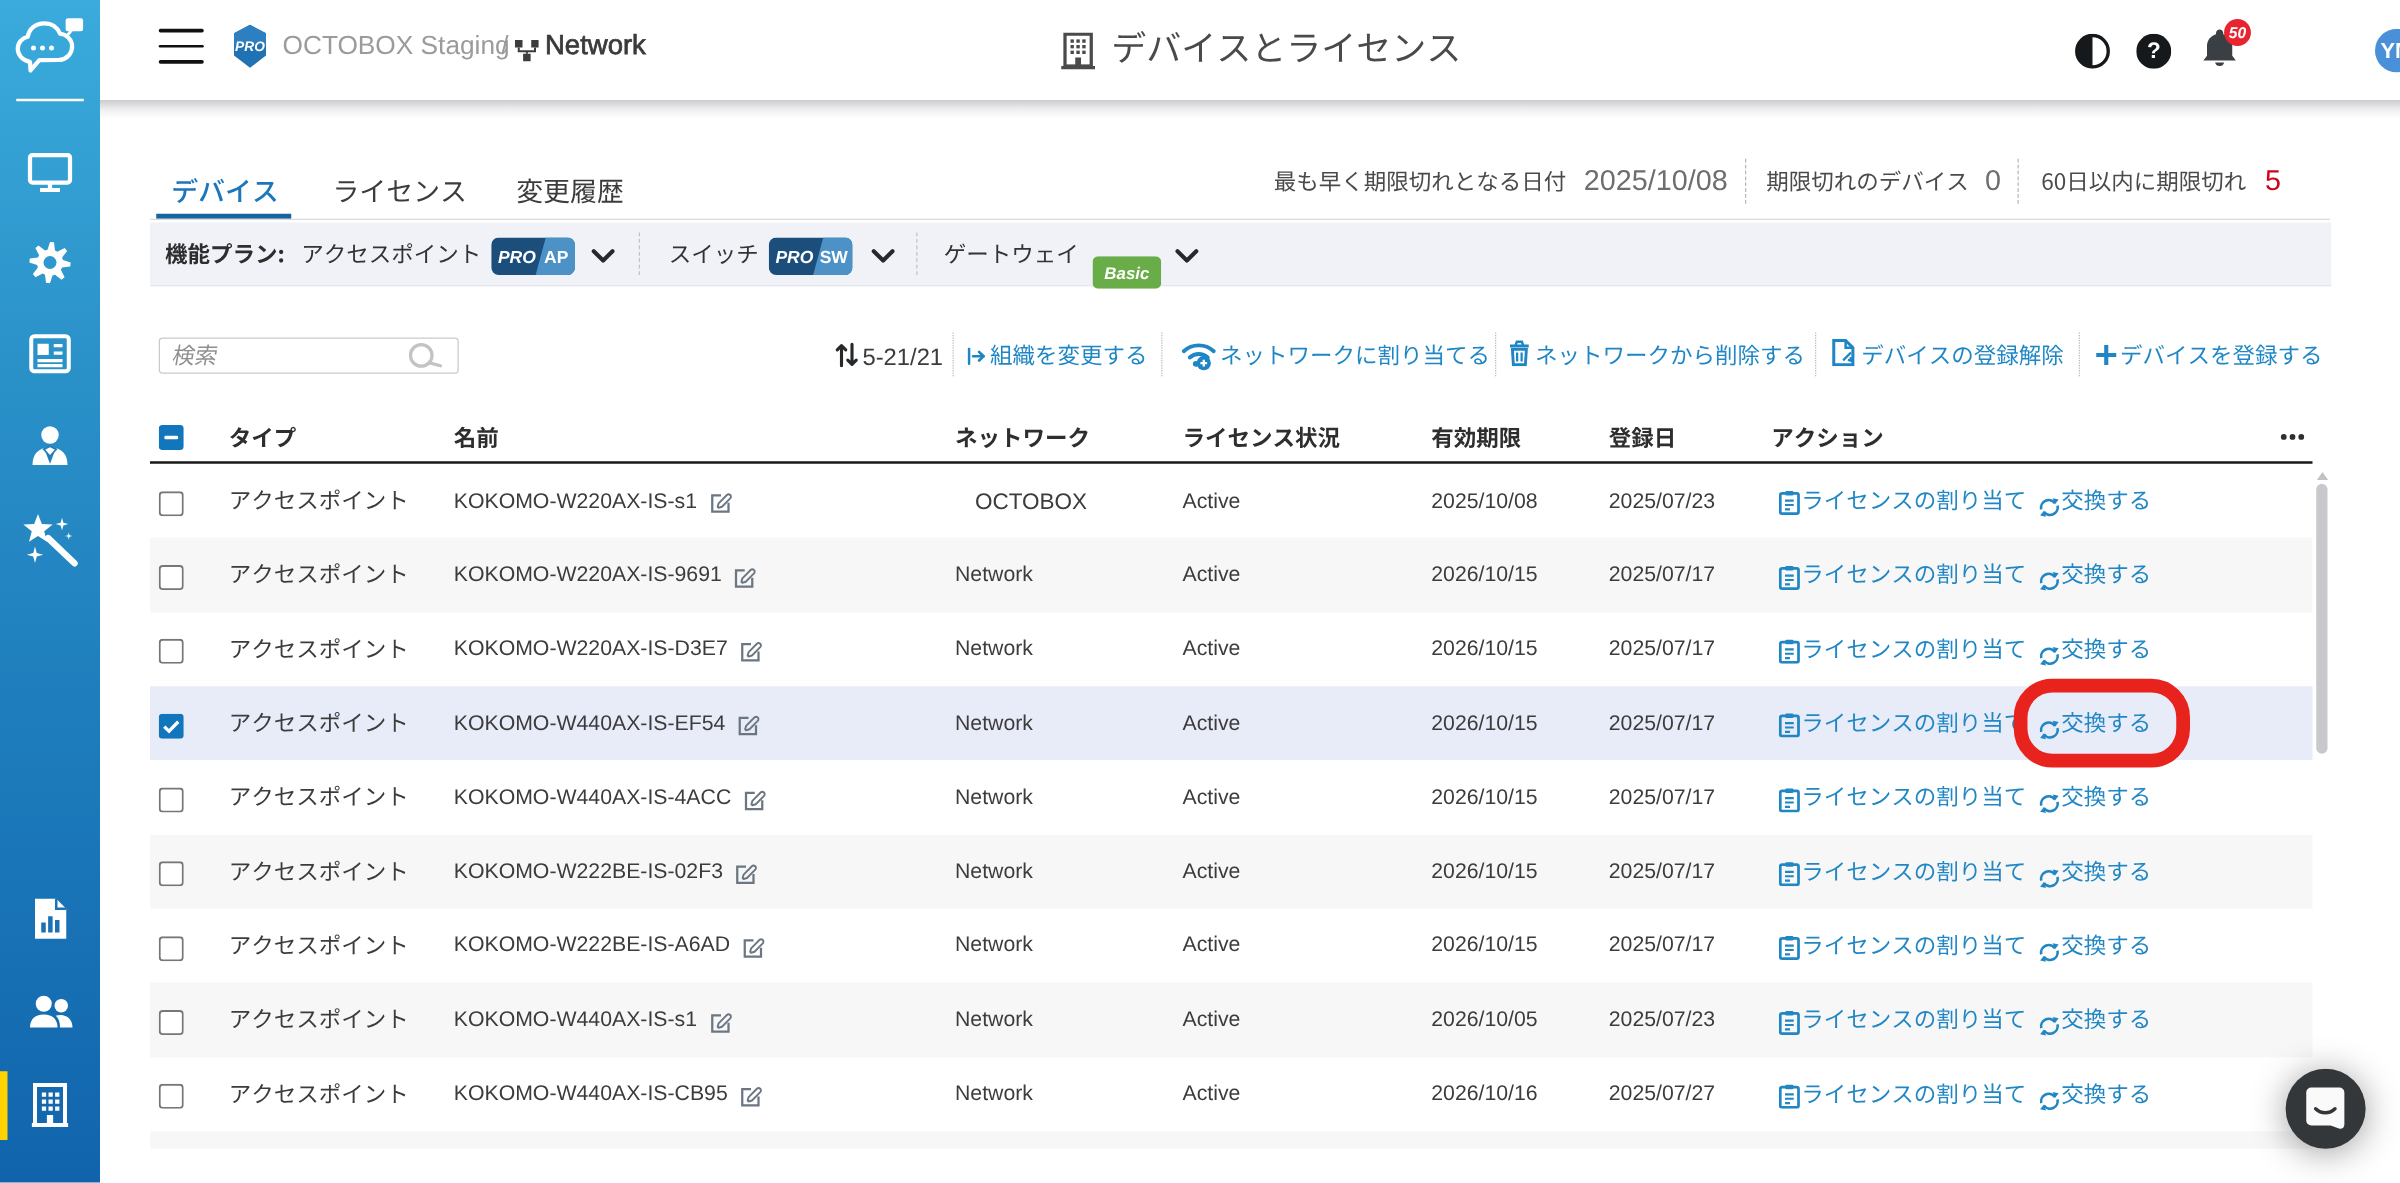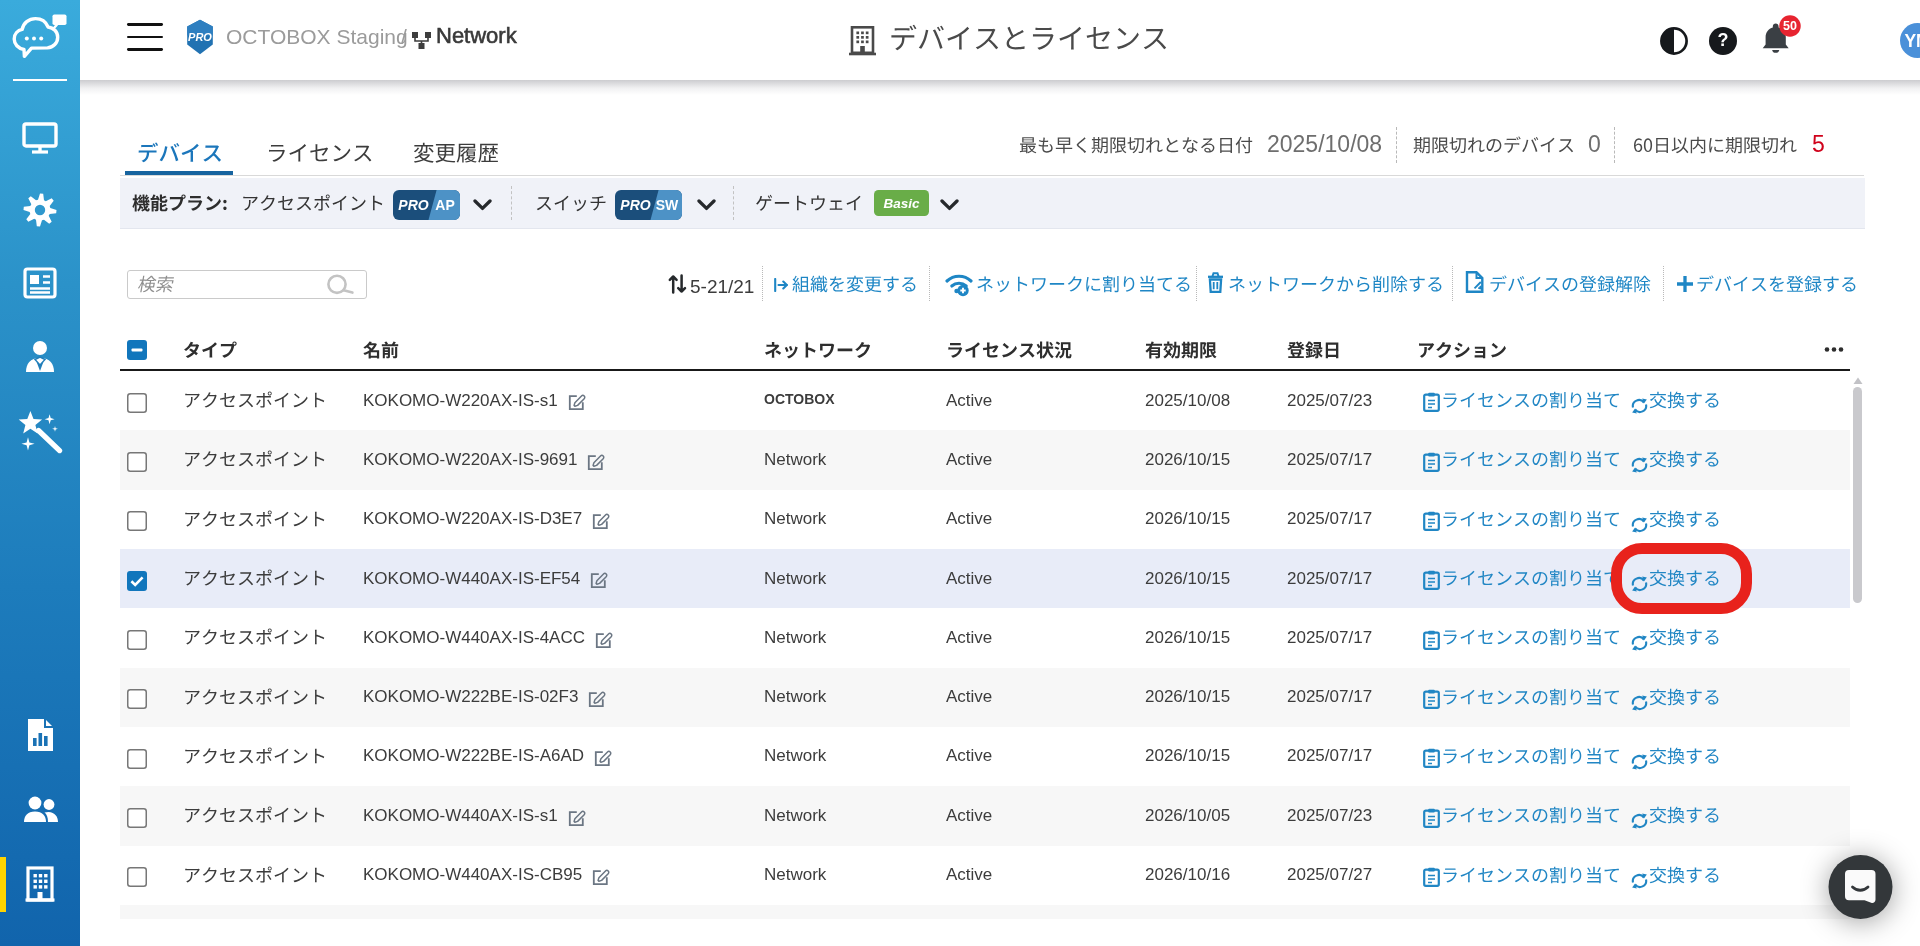--- a/index.html
+++ b/index.html
@@ -134,21 +134,21 @@
 <div style="position:absolute;left:1709px;top:27.2px;font-size:0;line-height:0;"><svg width="28" height="28" viewBox="0 0 28 28">
 <circle cx="14" cy="14" r="14" fill="#16191c"></circle>
     </svg></div>
 <div style="position:absolute;left:1709px;top:27.2px;width:28px;height:28px;font-family:'Liberation Sans',sans-serif;font-size:18px;font-weight:bold;color:#fff;text-align:center;line-height:27px;">?</div>
 <div style="position:absolute;left:1760px;top:21.5px;font-size:0;line-height:0;"><svg width="32" height="36" viewBox="0 0 32 36">
 <g fill="#3a3f44">
 <path d="M15.7 1.5 C17.3 1.5 18.6 2.8 18.6 4.4 L18.6 5.4 C22.8 6.6 25.8 10.3 25.8 14.9 L25.8 22.5 L28.7 26.3 L2.7 26.3 L5.6 22.5 L5.6 14.9 C5.6 10.3 8.6 6.6 12.8 5.4 L12.8 4.4 C12.8 2.8 14.1 1.5 15.7 1.5 Z"></path>
 <path d="M12.1 28 A3.7 3.7 0 0 0 19.3 28 Z"></path>
 </g>
     </svg></div>
-<div style="position:absolute;left:1778.8px;top:15.3px;font-size:0;line-height:0;"><svg width="22" height="22" viewBox="0 0 22 22">
+<div style="position:absolute;left:1778.8px;top:15.3px;font-size:0;line-height:0;font-style:italic;"><svg width="22" height="22" viewBox="0 0 22 22">
 <circle cx="11" cy="11" r="10.75" fill="#e72430"></circle>
 <text x="11" y="15.4" font-family="Liberation Sans" font-size="12.5" font-weight="bold" fill="#fff" text-anchor="middle">50</text>
     </svg></div>
 <div style="position:absolute;left:1900px;top:23.2px;font-size:0;line-height:0;"><svg width="35" height="35" viewBox="0 0 35 35">
 <circle cx="17.5" cy="17.5" r="17.5" fill="#4a90d9"></circle>
 <text x="17.5" y="23.7" font-family="Liberation Sans" font-size="17.5" font-weight="bold" fill="#fff" text-anchor="middle">YM</text>
     </svg></div>
 <div style="position:absolute;left:136.5px;top:141.6px;font-size:0;line-height:0;"><svg width="86" height="22" viewBox="0 0 86 22" style="overflow:visible">
       <g fill="#1b76bb" transform="translate(0,18.9) scale(0.0215)">
         <use href="#g500_30c7"></use>
@@ -279,21 +279,21 @@
 <div style="position:absolute;left:755px;top:193.9px;font-size:0;line-height:0;"><svg width="108" height="18" viewBox="0 0 108 18" style="overflow:visible">
       <g fill="#333333" transform="translate(0,15.8) scale(0.0180)">
         <use href="#g400_30b2"></use>
         <use href="#g400_30fc" x="1000"></use>
         <use href="#g400_30c8" x="2000"></use>
         <use href="#g400_30a6" x="3000"></use>
         <use href="#g400_30a7" x="4000"></use>
         <use href="#g400_30a4" x="5000"></use>
       </g>
     </svg></div>
-<div style="position:absolute;left:874px;top:190px;font-size:0;line-height:0;"><svg width="55" height="26" viewBox="0 0 55 26">
+<div style="position:absolute;left:874px;top:205px;font-size:0;line-height:0;"><svg width="55" height="26" viewBox="0 0 55 26">
 <rect width="55" height="26" rx="4.5" fill="#69ad48"></rect>
 <text x="27.5" y="18.2" font-family="Liberation Sans" font-style="italic" font-weight="bold" font-size="13.5" fill="#fff" text-anchor="middle">Basic</text>
     </svg></div>
 <div style="position:absolute;left:939px;top:198.5px;font-size:0;line-height:0;"><svg width="21" height="12" viewBox="0 0 21 12">
 <path d="M3 2 L10.5 9.4 L18 2" fill="none" stroke="#26292c" stroke-width="3.3" stroke-linecap="round" stroke-linejoin="round"></path>
     </svg></div>
 <div style="position:absolute;left:126.5px;top:270px;width:240.5px;height:28.5px;border:1px solid #cacaca;border-radius:3px;background:#fff;"></div>
 <div style="position:absolute;left:136.5px;top:275.2px;font-size:0;line-height:0;"><svg width="36" height="18" viewBox="0 0 36 18" style="overflow:visible">
       <g fill="#8f8f8f" transform="translate(0,15.8) scale(0.0180) skewX(-10)">
         <use href="#g400_691c"></use>
@@ -498,21 +498,21 @@
         <use href="#g400_30a4" x="5000"></use>
         <use href="#g400_30f3" x="6000"></use>
         <use href="#g400_30c8" x="7000"></use>
       </g>
     </svg></div>
 <div style="position:absolute;left:363px;top:391.5px;font-family:'Liberation Sans', sans-serif;font-size:17px;font-weight:400;color:#3c3c3c;line-height:1;white-space:pre;">KOKOMO-W220AX-IS-s1</div>
 <div style="position:absolute;left:567.58984375px;top:393.2px;font-size:0;line-height:0;"><svg width="18" height="18" viewBox="0 0 18 18">
 <path d="M8.8 3.2 H1.8 V16.2 H14.8 V9.2" fill="none" stroke="#6b7683" stroke-width="1.8"></path>
 <path d="M6.1 12.4 L6.9 9.7 L13.5 3.0 A1.9 1.9 0 0 1 16.2 5.7 L9.6 12.4 L6.9 13.2 Z" fill="none" stroke="#6b7683" stroke-width="1.5" stroke-linejoin="round"></path>
     </svg></div>
-<div style="position:absolute;left:764px;top:391.5px;font-family:'Liberation Sans', sans-serif;font-size:14px;font-weight:700;color:#3c3c3c;line-height:1;white-space:pre;">OCTOBOX</div>
+<div style="position:absolute;left:780px;top:391.5px;font-family:'Liberation Sans', sans-serif;font-size:18px;font-weight:400;color:#3c3c3c;line-height:1;white-space:pre;">OCTOBOX</div>
 <div style="position:absolute;left:946px;top:391.5px;font-family:'Liberation Sans', sans-serif;font-size:17px;font-weight:400;color:#3c3c3c;line-height:1;white-space:pre;">Active</div>
 <div style="position:absolute;left:1145px;top:391.5px;font-family:'Liberation Sans', sans-serif;font-size:17px;font-weight:400;color:#3c3c3c;line-height:1;white-space:pre;">2025/10/08</div>
 <div style="position:absolute;left:1287px;top:391.5px;font-family:'Liberation Sans', sans-serif;font-size:17px;font-weight:400;color:#3c3c3c;line-height:1;white-space:pre;">2025/07/23</div>
 <div style="position:absolute;left:1422.5px;top:392.3px;font-size:0;line-height:0;"><svg width="17" height="20" viewBox="0 0 17 20">
 <rect x="1.2" y="2.6" width="14.6" height="16.2" rx="1.5" fill="none" stroke="#2186c4" stroke-width="2.2"></rect>
 <rect x="5.2" y="0.8" width="6.6" height="3.6" rx="1" fill="#2186c4"></rect>
 <path d="M5 8.5 H12 M5 12 H12 M5 15.5 H9" stroke="#2186c4" stroke-width="1.7"></path>
     </svg></div>
 <div style="position:absolute;left:1441px;top:391.1px;font-size:0;line-height:0;"><svg width="180" height="18" viewBox="0 0 180 18" style="overflow:visible">
       <g fill="#2186c4" transform="translate(0,15.8) scale(0.0180)">

